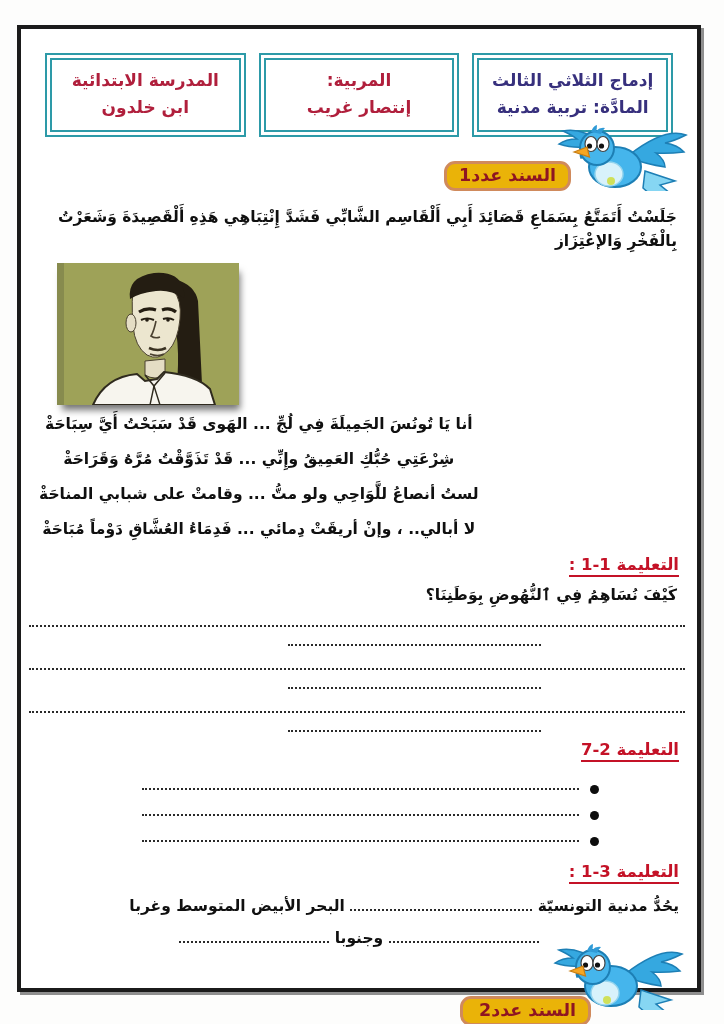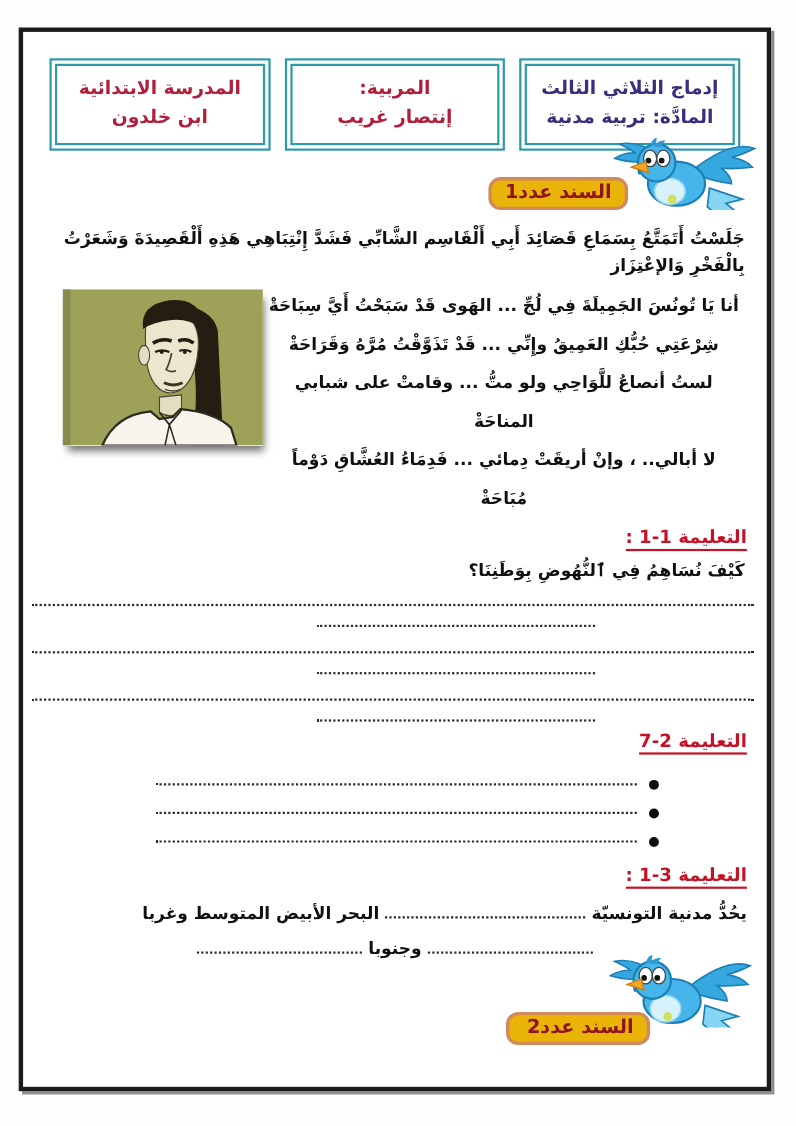--- a/index.html
+++ b/index.html
@@ -35,21 +35,21 @@
     position:absolute; background:#eab308; border:3px solid #d08a5c; border-radius:11px;
     padding:1px 12px 3px; color:#8e1522; font-weight:bold; font-size:17.5px;
     white-space:nowrap;
   }
   .band1 .badge{ top:24px; right:112px; }
   .band2 .badge{ top:36px; right:92px;padding-left:16px; }
 
   .body-text{ font-weight:bold; font-size:15.5px; color:#101010; line-height:1.55; }
   .intro{ margin:2px 6px 0; }
 
-  .media-row{ display:flex; direction:ltr; align-items:flex-start; margin-top:6px; }
+  .media-row{ display:flex; direction:ltr; align-items:flex-start; margin-top:6px;flex-direction:column; }
   .portrait-wrap{ margin:4px 0 0 22px; box-shadow:3px 7px 7px -2px rgba(0,0,0,.55); line-height:0; }
   .poem{ direction:rtl; flex:1; text-align:center; font-weight:bold; font-size:15.5px;
          line-height:35px; padding:2px 10px 0 4px; color:#101010; }
 
   .inst-title{ margin:8px 4px 0; font-size:16.5px; font-weight:bold; color:#c41227; }
   .inst-title span{ display:inline-block; border-bottom:2px solid #c41227; padding-bottom:1px; }
   .inst-q{ margin:6px 6px 0; }
 
   
   .answers{ margin:18px 2px 0 0; }

